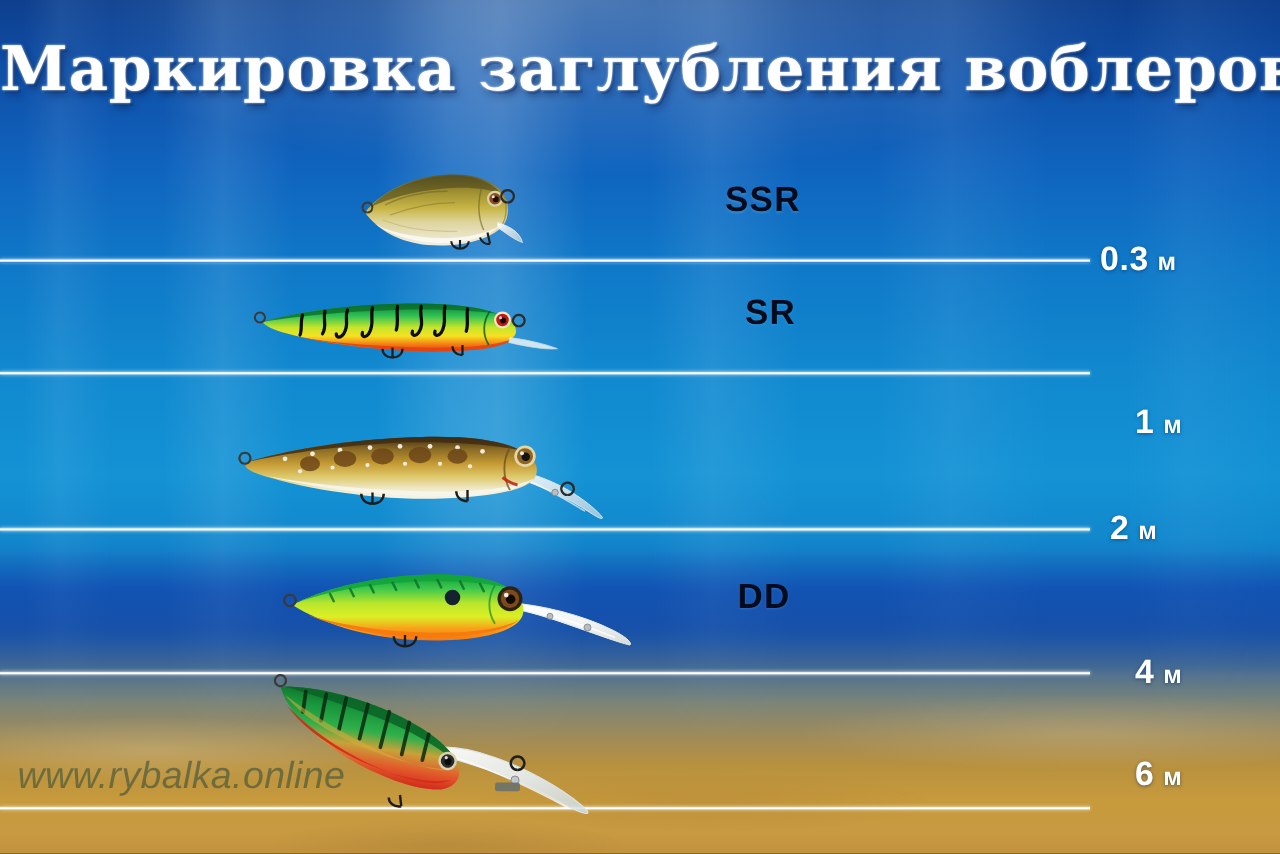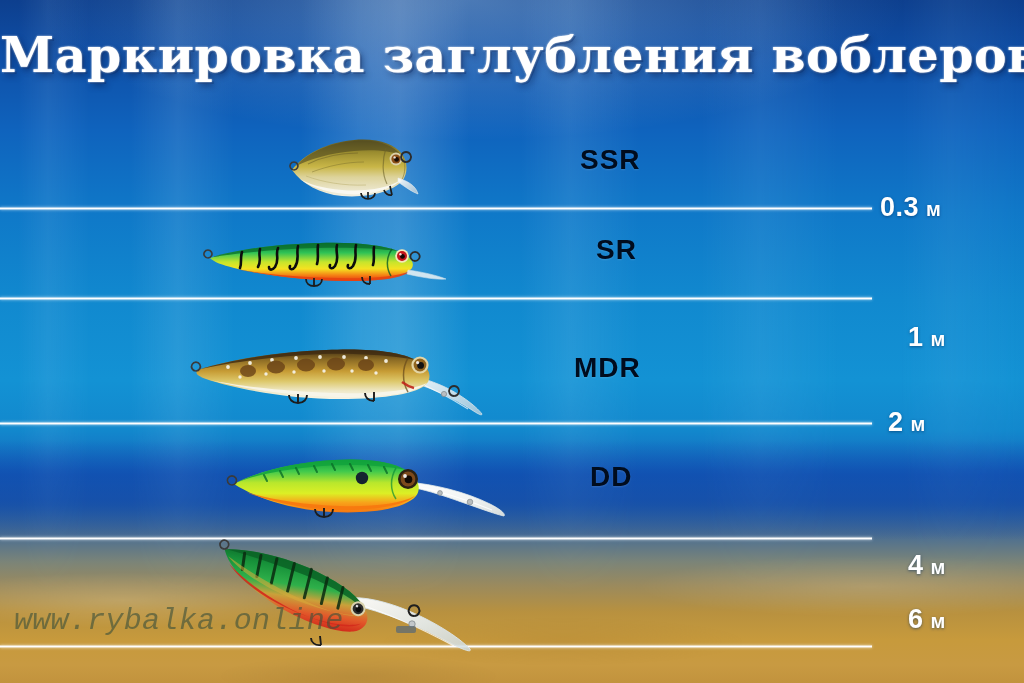--- a/index.html
+++ b/index.html
@@ -101,21 +101,21 @@
   .dlabel .num{font-size:27px;letter-spacing:.5px;}
   .dlabel .unit{font-size:20px;margin-left:7px;}
 
   
   .mark{position:absolute;color:#000c1e;font-weight:700;font-size:28px;
     letter-spacing:1px;text-shadow:0 1px 2px rgba(255,255,255,.12);white-space:nowrap;}
 
   
   .watermark{position:absolute;left:14px;top:604px;
     font-size:30px;font-style:italic;font-weight:400;letter-spacing:.3px;
-    color:rgba(62,80,58,.62);white-space:nowrap;font-family:Liberation Mono, monospace;}
+    color:rgba(62,80,58,.62);white-space:nowrap;}
 
   
   .lure{position:absolute;}
   .lure svg{display:block;overflow:visible;}
 </style>
 </head>
 <body>
 
 <div class="stage">
 
@@ -136,32 +136,31 @@
   <div class="dlabel" style="top:282px;left:908px;margin-top:40px;">
     <span class="num">1</span><span class="unit">м</span>
   </div>
 
   <div class="dline" style="top:422px;width:872px;"></div>
   <div class="dlabel" style="top:407px;left:888px;">
     <span class="num">2</span><span class="unit">м</span>
   </div>
 
   <div class="dline" style="top:537px;width:872px;"></div>
-  <div class="dlabel" style="top:522px;left:908px;margin-top:28px;">
+  <div class="dlabel" style="top:522px;left:908px;">
     <span class="num">4</span><span class="unit">м</span>
   </div>
 
   <div class="dline" style="top:645px;width:872px;"></div>
   <div class="dlabel" style="top:604px;left:908px;">
     <span class="num">6</span><span class="unit">м</span>
   </div>
 
   <div class="mark" style="top:144px;left:580px;">SSR</div>
   <div class="mark" style="top:234px;left:596px;">SR</div>
-  <div class="mark" style="top:352px;left:574px;">MDR</div>
   <div class="mark" style="top:461px;left:590px;">DD</div>
 
   <div class="lure" style="left:282px;top:126px;">
     <svg width="150" height="80" viewBox="0 0 150 80">
       <defs>
         <linearGradient id="ssrBody" x1="0" y1="0" x2="0" y2="1">
           <stop offset="0%" stop-color="#5d5522"></stop>
           <stop offset="22%" stop-color="#9a8c2f"></stop>
           <stop offset="48%" stop-color="#c9b647"></stop>
           <stop offset="66%" stop-color="#ddd39a"></stop>

